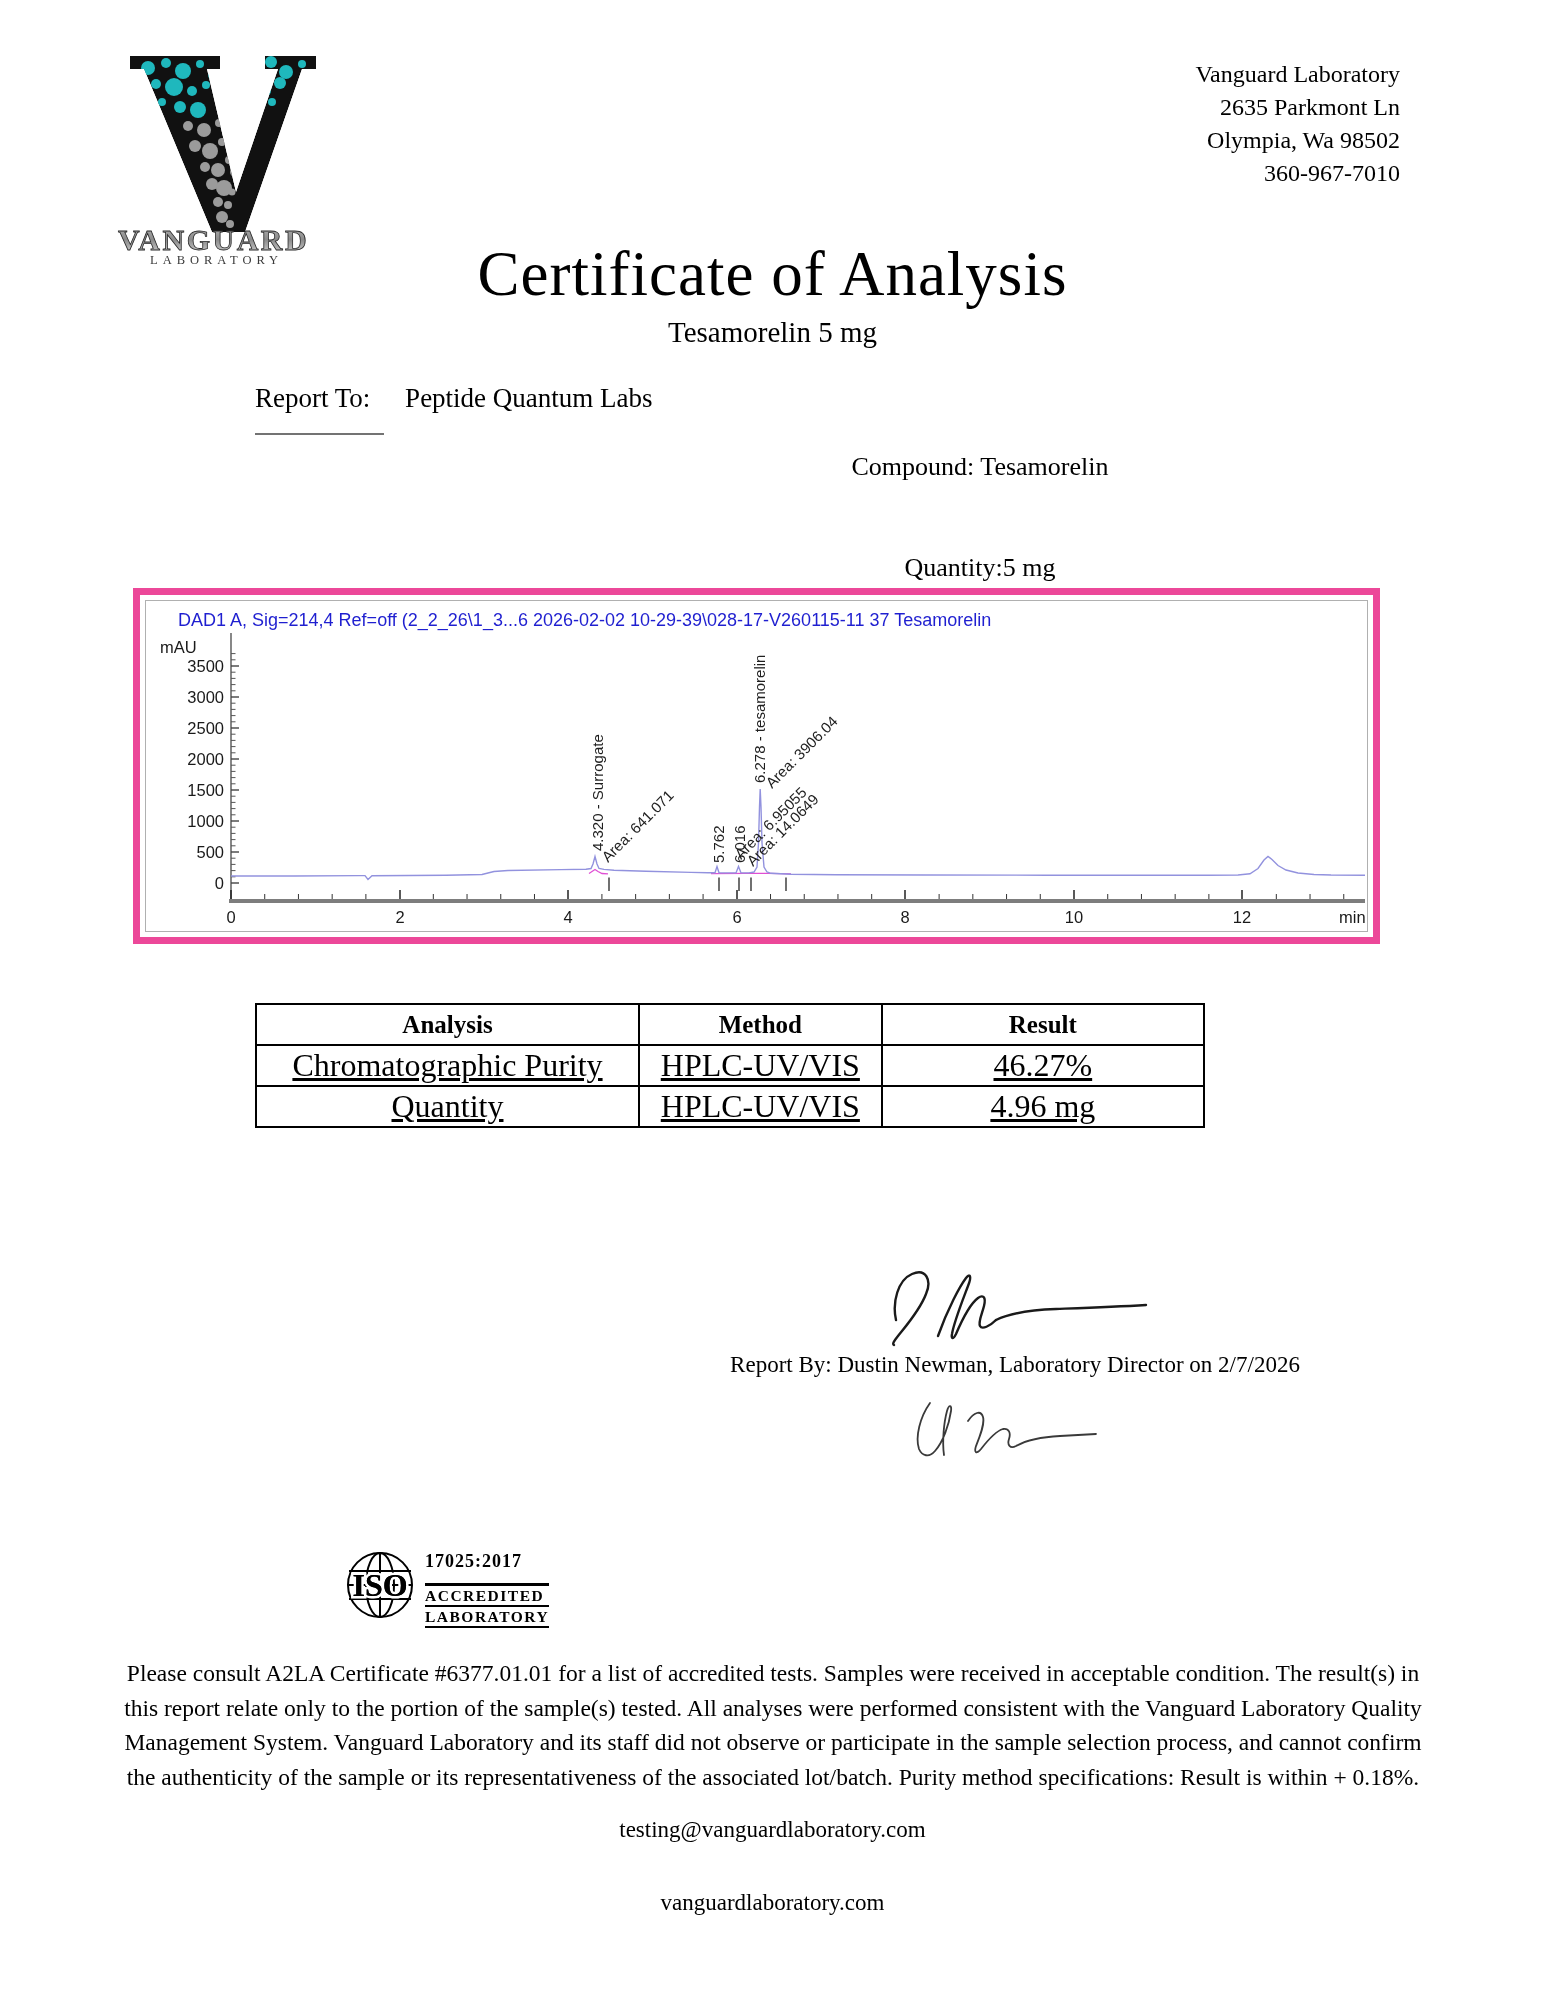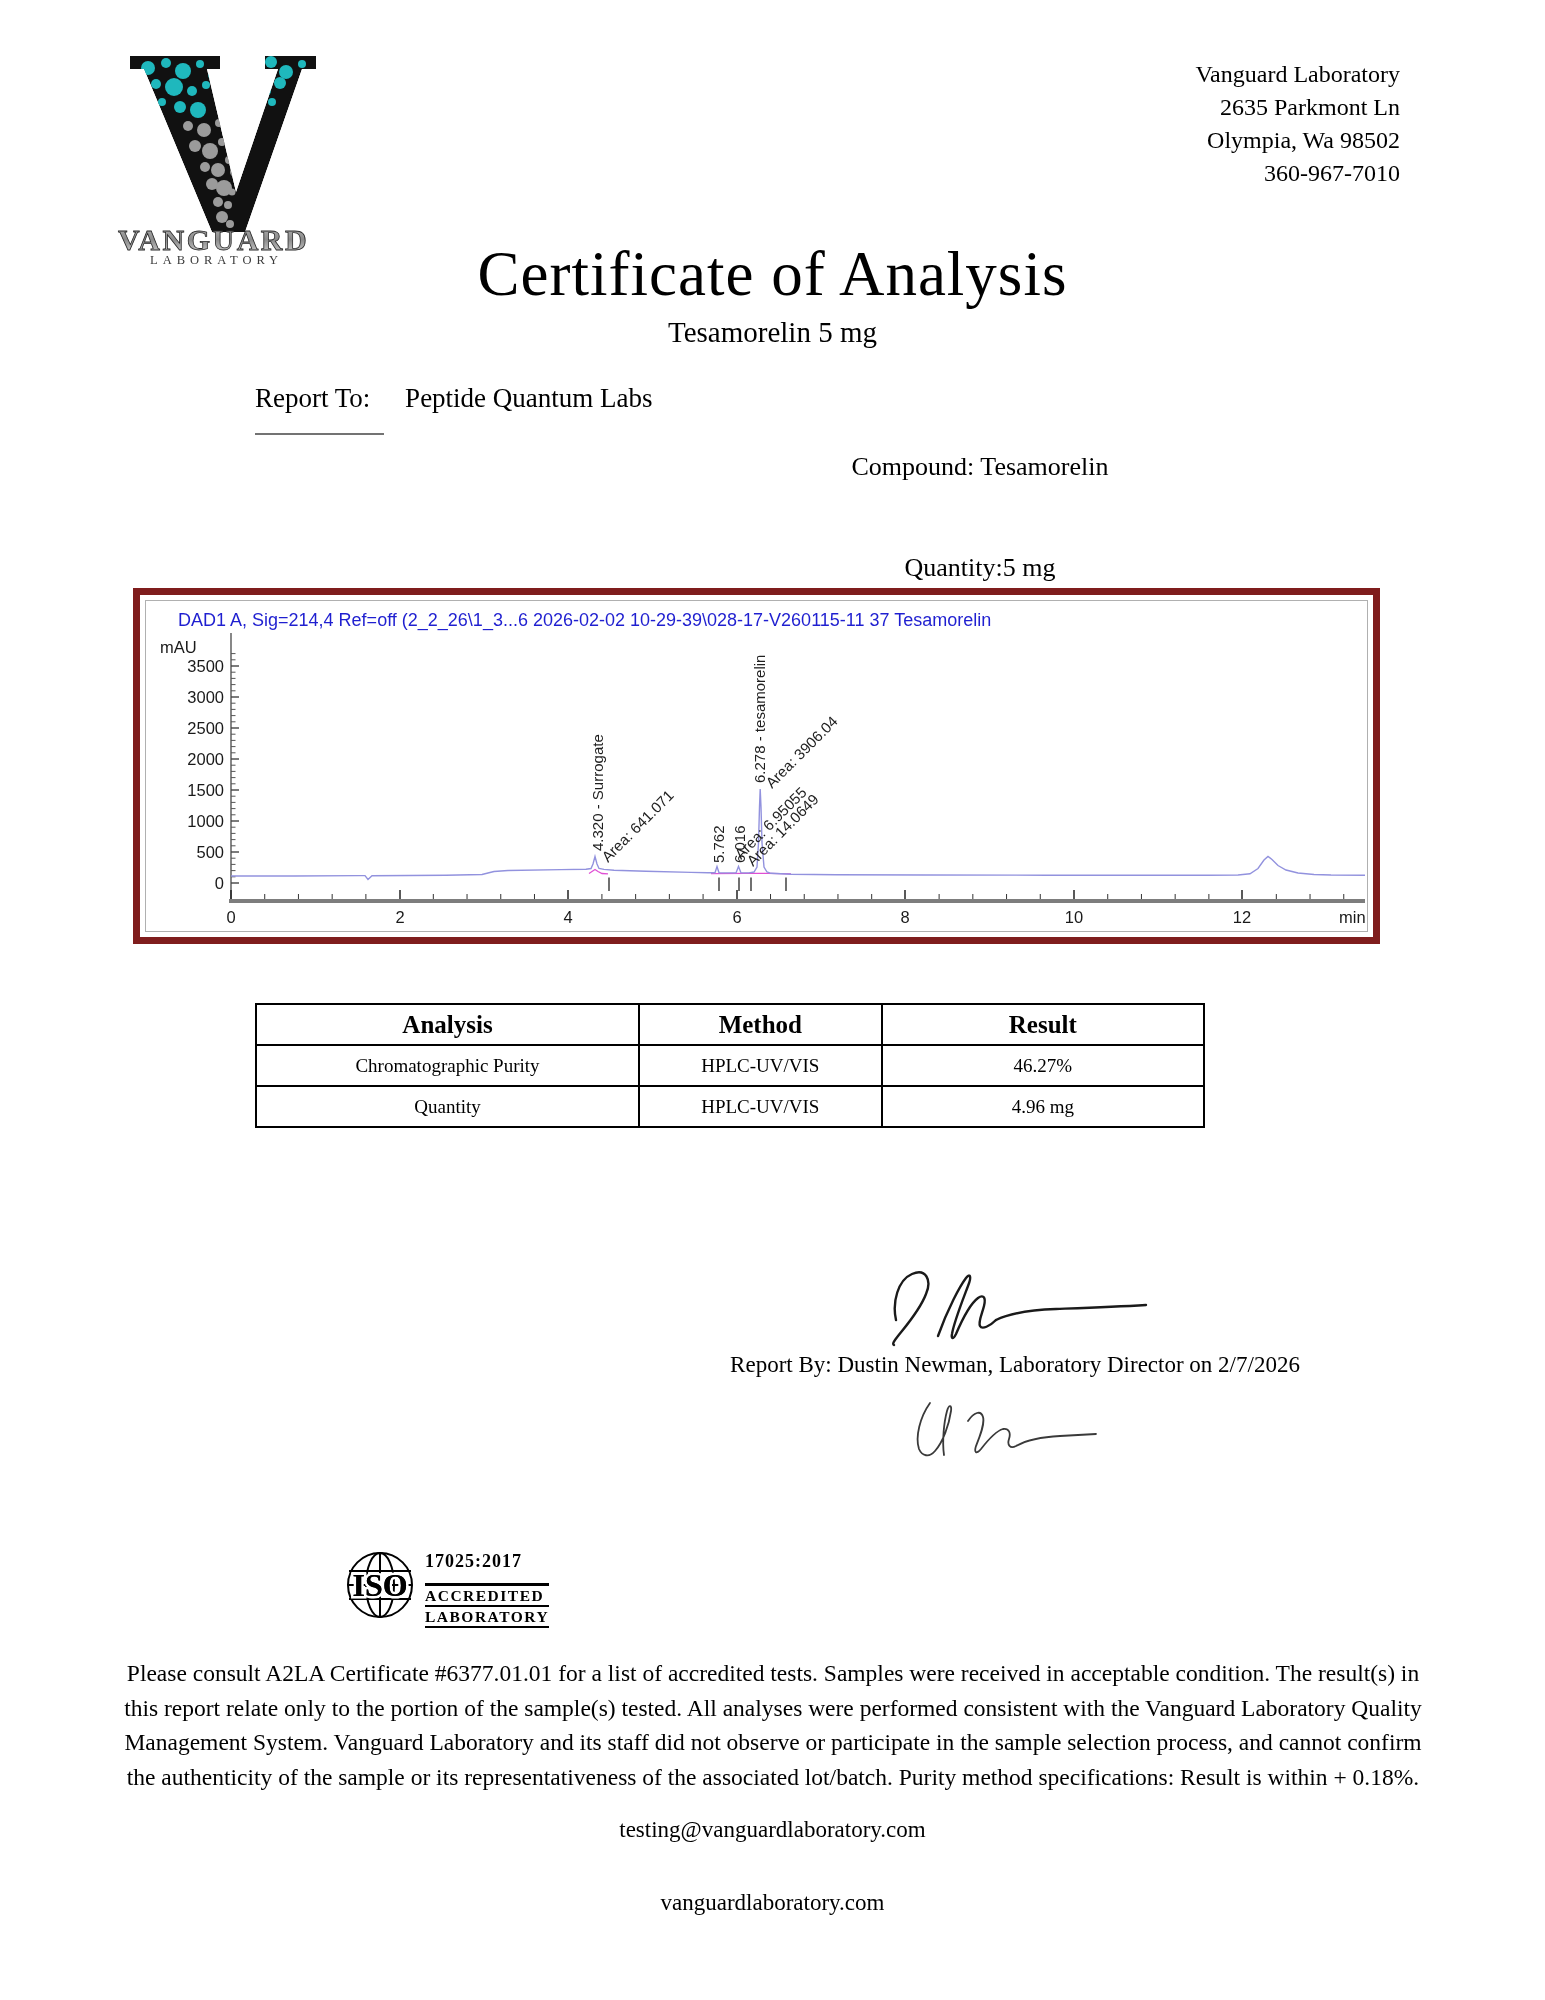--- a/index.html
+++ b/index.html
@@ -12,32 +12,32 @@
   #doc-title{left:0;top:238px;width:100%;text-align:center;font-size:63px;letter-spacing:1px;}
   #doc-subtitle{left:0;top:316px;width:100%;text-align:center;font-size:29px;}
 
   
   #report-to{left:255px;top:383px;font-size:27px;}
   #report-to .lbl{border-bottom:2px solid #737373;padding-right:14px;padding-bottom:20px;}
   #report-to .val{margin-left:14px;}
   #details{left:745px;top:383px;width:470px;text-align:center;font-size:26px;line-height:33.5px;white-space:pre;}
 
   
-  #chart-box{left:133px;top:588px;width:1233px;height:342px;border:7px solid #7f1d1d;background:#fff;}
+  #chart-box{left:133px;top:588px;width:1233px;height:342px;border:7px solid #ec4899;background:#fff;}
   #chart-inner{position:absolute;left:5px;top:5px;width:1221px;height:330px;border:1px solid #b0b0b0;}
   #chart-svg{display:block;}
   .ct{font-family:"Liberation Sans","DejaVu Sans",sans-serif;}
   .tick-label{font-size:16.5px;fill:#1a1a1a;}
   .peak-label{font-size:15px;fill:#1f1f1f;}
 
   
   #results-table{left:255px;top:1003px;width:950px;border-collapse:collapse;}
   #results-table th,#results-table td{border:2.5px solid #000;text-align:center;font-family:"Liberation Serif",serif;}
   #results-table th{font-size:25px;font-weight:bold;height:37px;}
-  #results-table td{font-size:19px;height:37px;font-weight:normal;}
+  #results-table td{font-size:32px;height:37px;font-weight:normal;text-decoration:underline;}
 
   
   #sig1{left:878px;top:1258px;}
   #sig2{left:898px;top:1391px;}
   .sig-caption{left:600px;width:830px;text-align:center;font-size:23px;}
   #report-by{top:1352px;}
   #approved-by{top:1461px;}
 
   
   #iso-badge{left:344px;top:1549px;display:flex;align-items:flex-start;}

